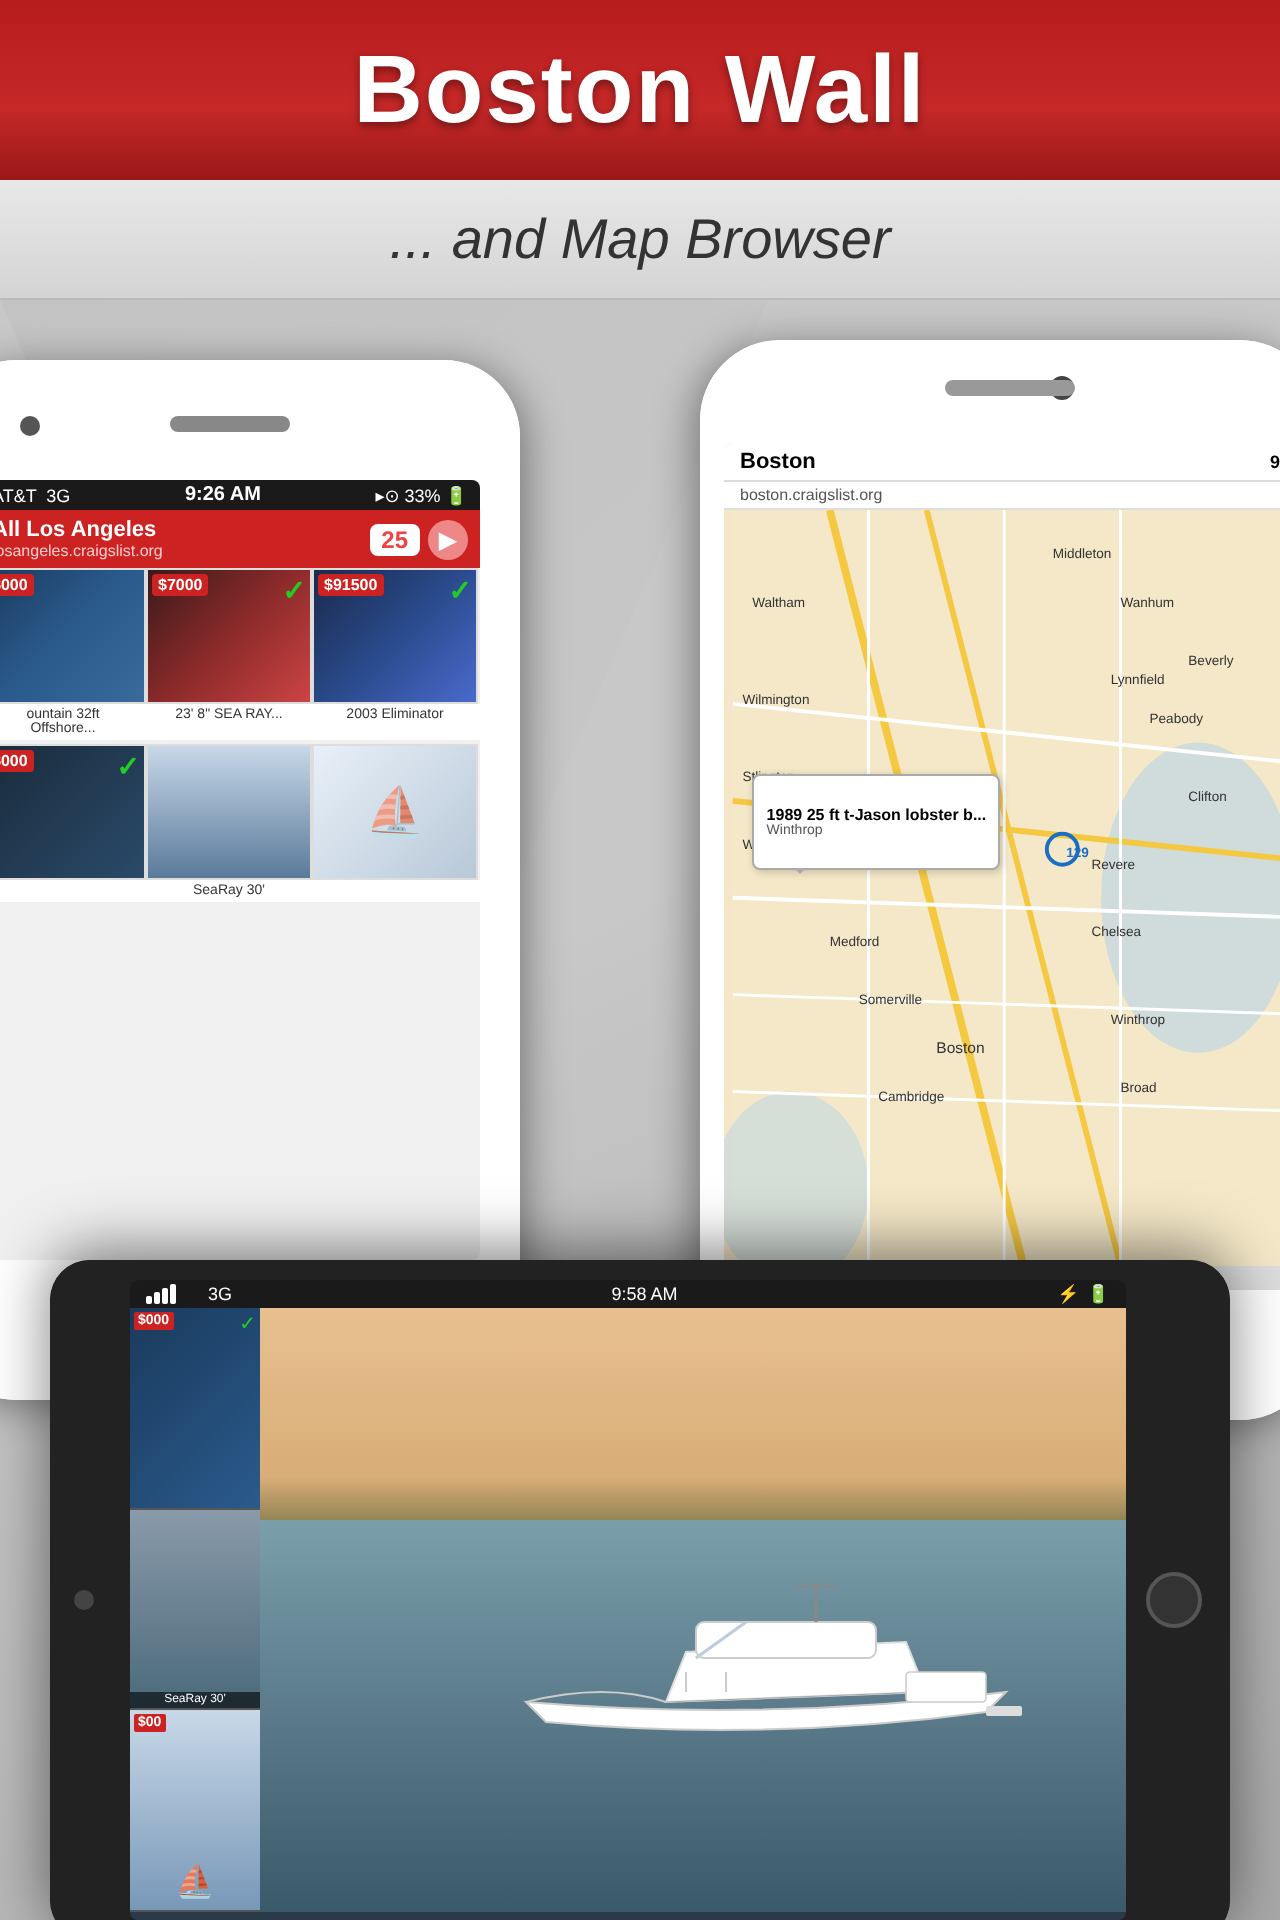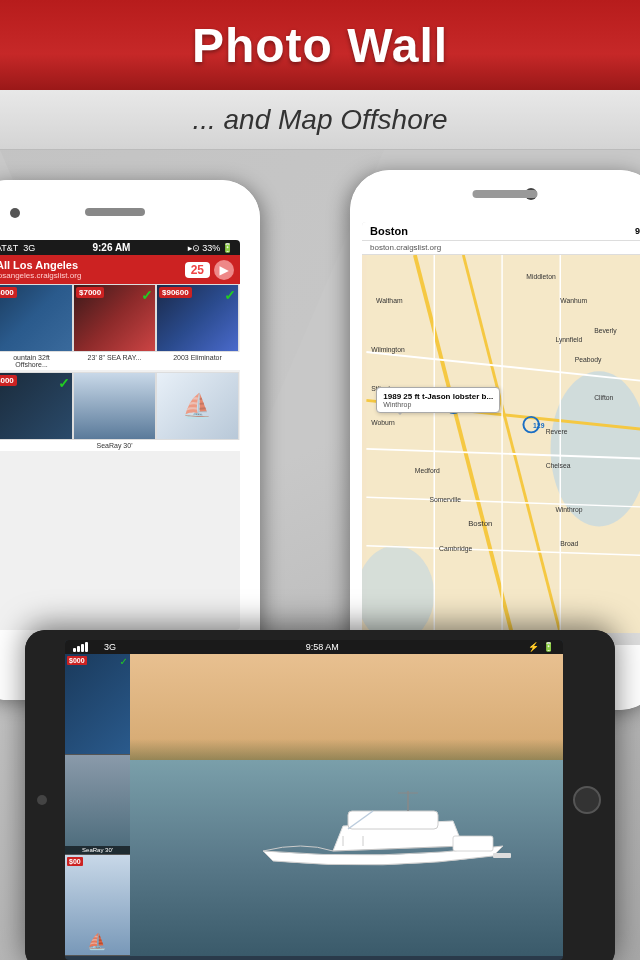--- a/index.html
+++ b/index.html
@@ -308,21 +308,21 @@
     }
 
     
     .map-tooltip {
       position: absolute;
       top: 35%;
       left: 5%;
       background: white;
       border: 1px solid #aaa;
       border-radius: 4px;
-      padding: 4px 6px;
+      padding: 15px 6px;
       font-size: 8px;
       white-space: nowrap;
       box-shadow: 1px 1px 4px rgba(0,0,0,0.2);
       z-index: 10;
     }
     .map-tooltip::after {
       content: '';
       position: absolute;
       bottom: -6px;
       left: 20px;
@@ -499,25 +499,25 @@
     
     .boat-svg {
       width: 100%;
       height: 100%;
     }
   </style>
 </head>
 <body>
 
 <div id="header">
-  <h1>Photo Wall</h1>
+  <h1>Boston Wall</h1>
 </div>
 
 <div id="subtitle-bar">
-  <h2>... and Map Offshore</h2>
+  <h2>... and Map Browser</h2>
 </div>
 
 <div id="devices-area">
 
   <div style="position:absolute;top:0;left:0;width:100%;height:100%;background:linear-gradient(155deg, #c8c8c8 40%, #a8a8a8 100%);z-index:1;"></div>
   <div style="position:absolute;top:0;left:0;width:60%;height:55%;background:linear-gradient(135deg, #b8b8b8 0%, transparent 100%);z-index:2;clip-path:polygon(0 0, 100% 0, 50% 100%);opacity:0.3;"></div>
 
   <div id="iphone-left">
     <div class="phone-body">
       <div class="camera"></div>
@@ -546,21 +546,21 @@
             <div class="boat-dark"></div>
             <div class="photo-price">$000</div>
           </div>
           <div class="photo-item" style="width:83px;height:68px;">
             <div class="boat-red"></div>
             <div class="photo-price">$7000</div>
             <div class="photo-check">✓</div>
           </div>
           <div class="photo-item" style="width:83px;height:68px;">
             <div class="boat-blue"></div>
-            <div class="photo-price">$90600</div>
+            <div class="photo-price">$91500</div>
             <div class="photo-check">✓</div>
           </div>
         </div>
 
         <div style="display:flex;background:white;">
           <div class="photo-label" style="width:83px;">ountain 32ft<br>Offshore...</div>
           <div class="photo-label" style="width:83px;">23' 8" SEA RAY...</div>
           <div class="photo-label" style="width:83px;">2003 Eliminator</div>
         </div>
 

